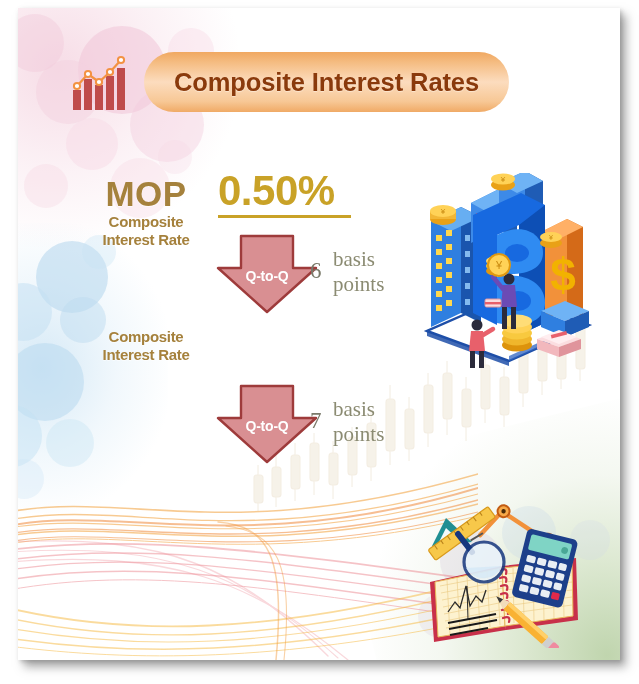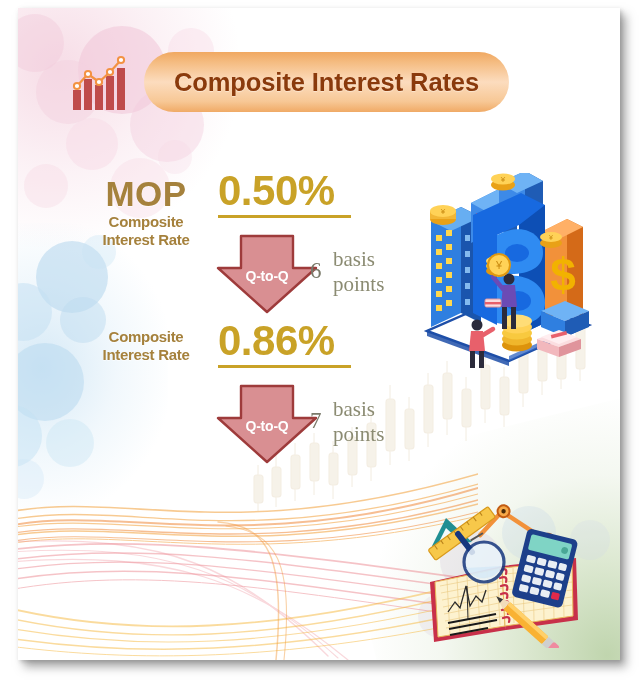--- a/index.html
+++ b/index.html
@@ -370,24 +370,20 @@
           <div>points</div>
         </div>
       </div>
     </div>
 
     <div class="rate-block" id="rate-block-hkd">
       <div class="currency-col">
         <div class="currency-sub1">Composite</div>
         <div class="currency-sub2">Interest Rate</div>
       </div>
-      <div class="value-col">
-        <div class="rate-value">0.86%</div>
-        <div class="rate-underline"></div>
-      </div>
       <div class="delta-row">
         <div class="arrow-wrap">
           <svg viewBox="0 0 104 80" width="104" height="80">
             <polygon points="26,2 78,2 78,34 101,34 52,78 3,34 26,34" fill="#d98f92" stroke="#9e3b3b" stroke-width="2.4" stroke-linejoin="round"></polygon>
           </svg>
           <div class="qtoq-label">Q-to-Q</div>
         </div>
         <div class="delta-number">7</div>
         <div class="delta-unit">
           <div>basis</div>

